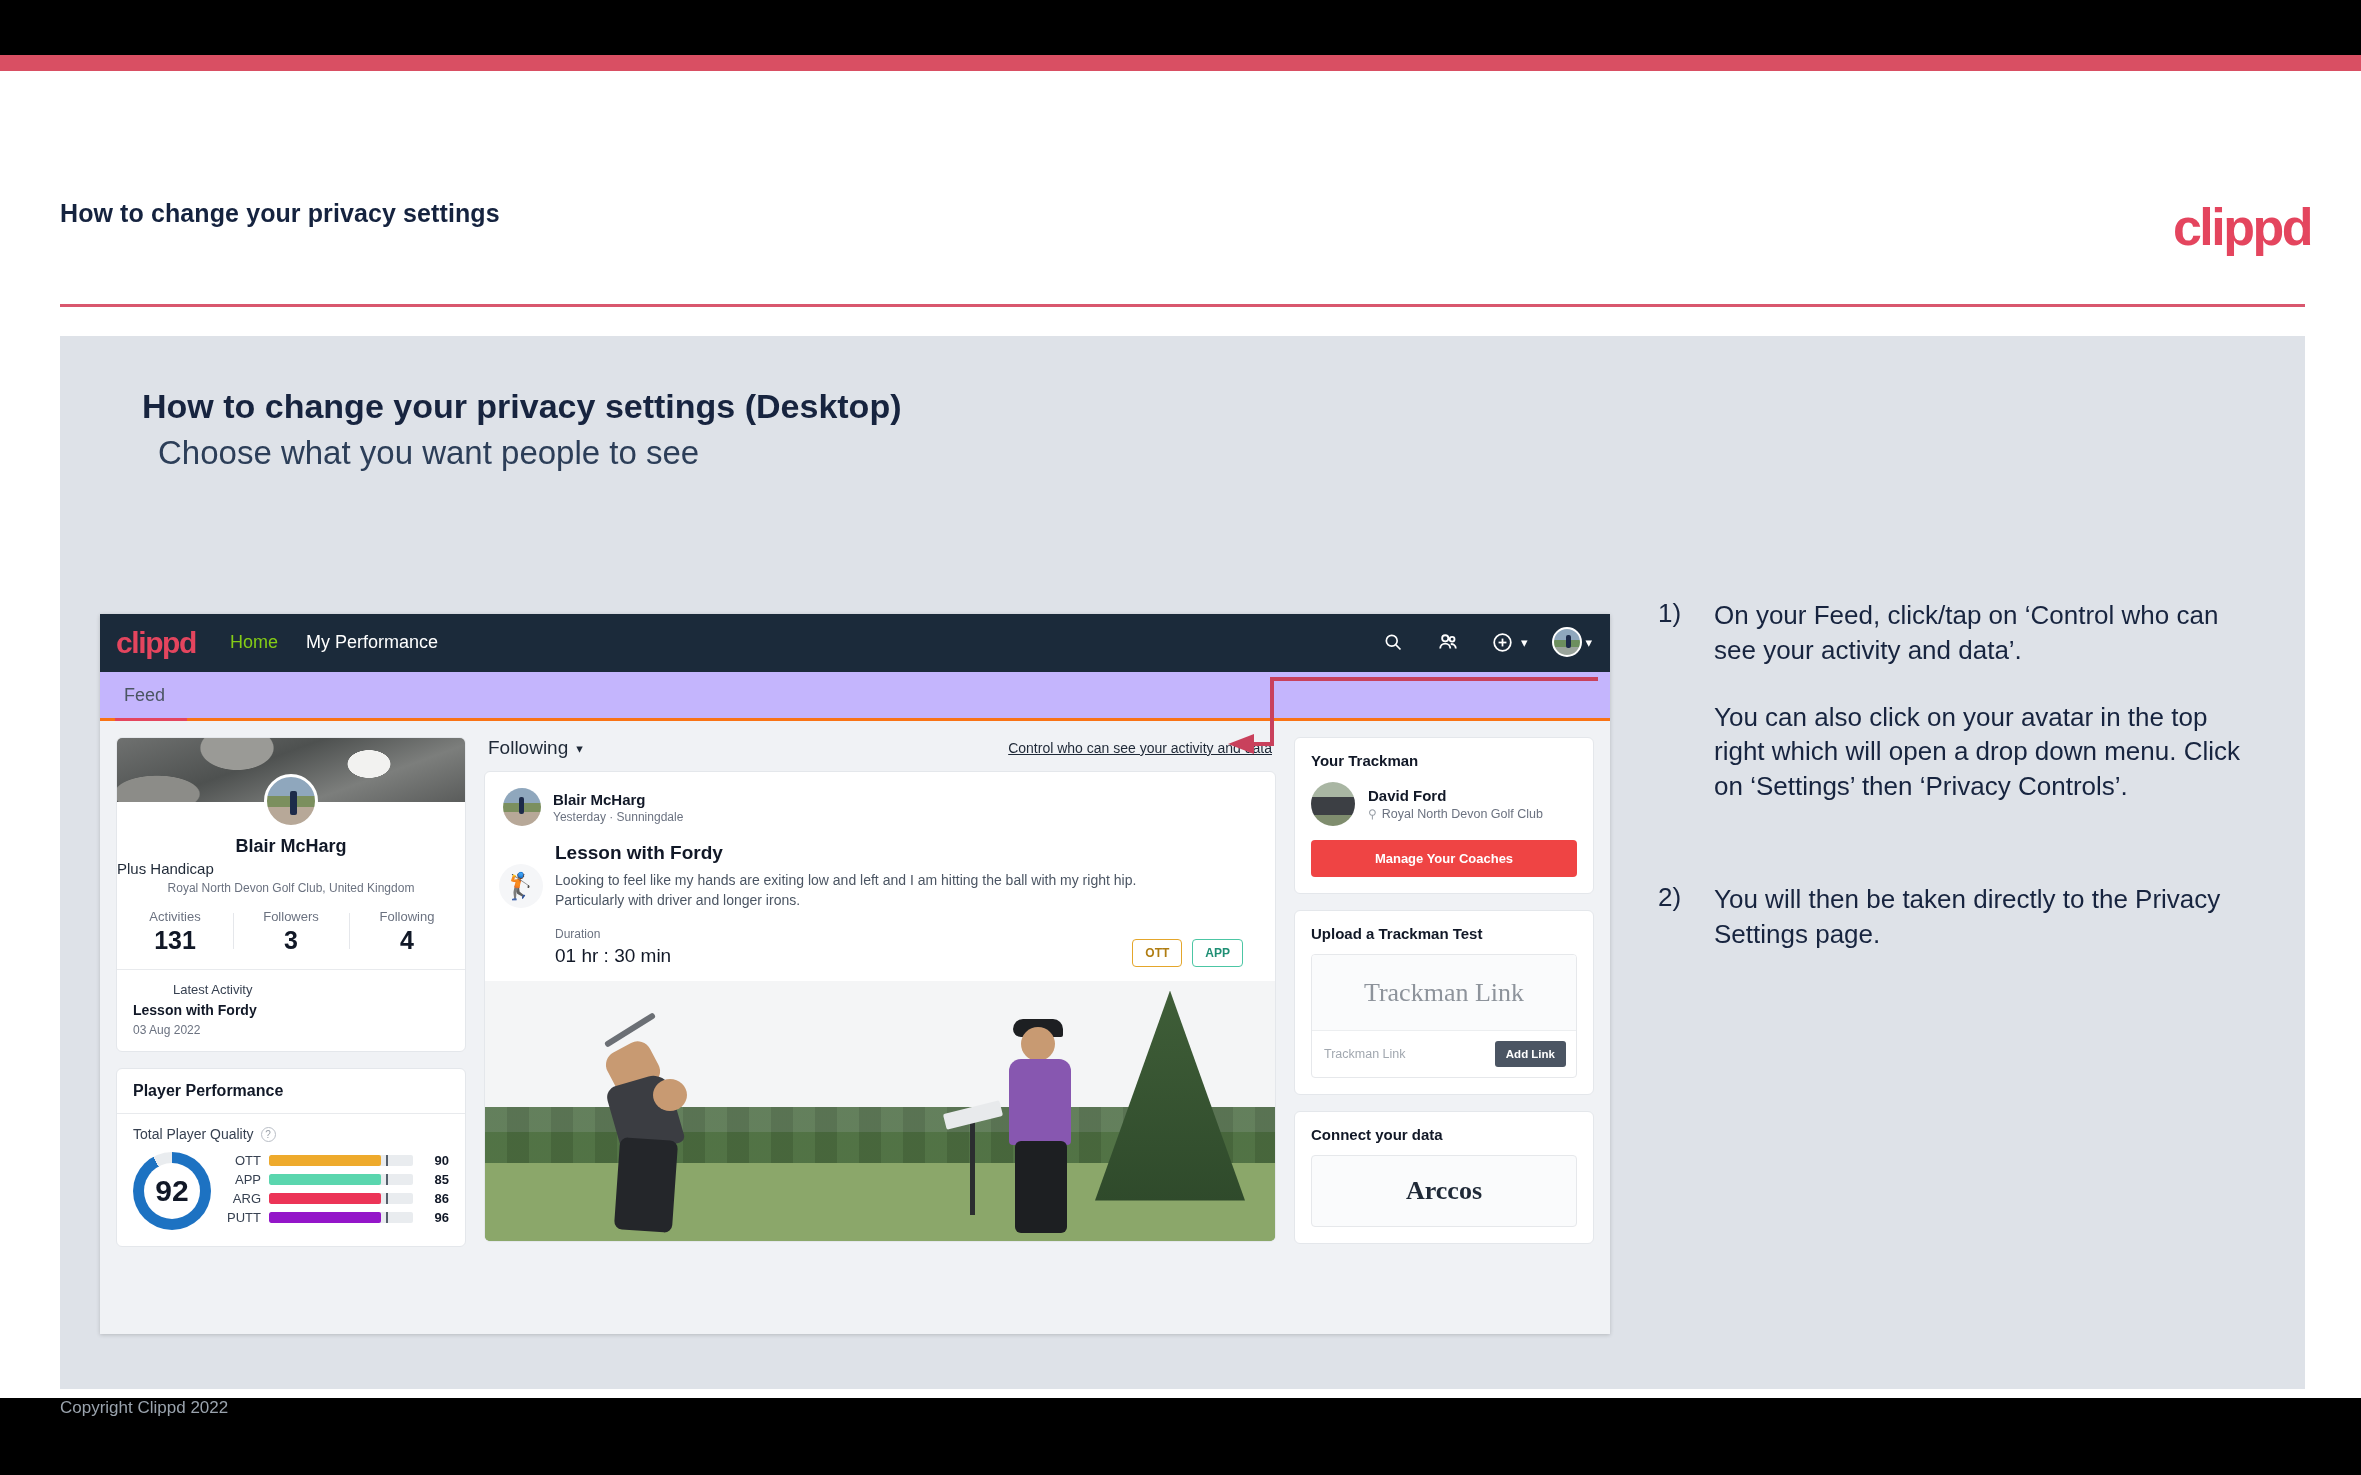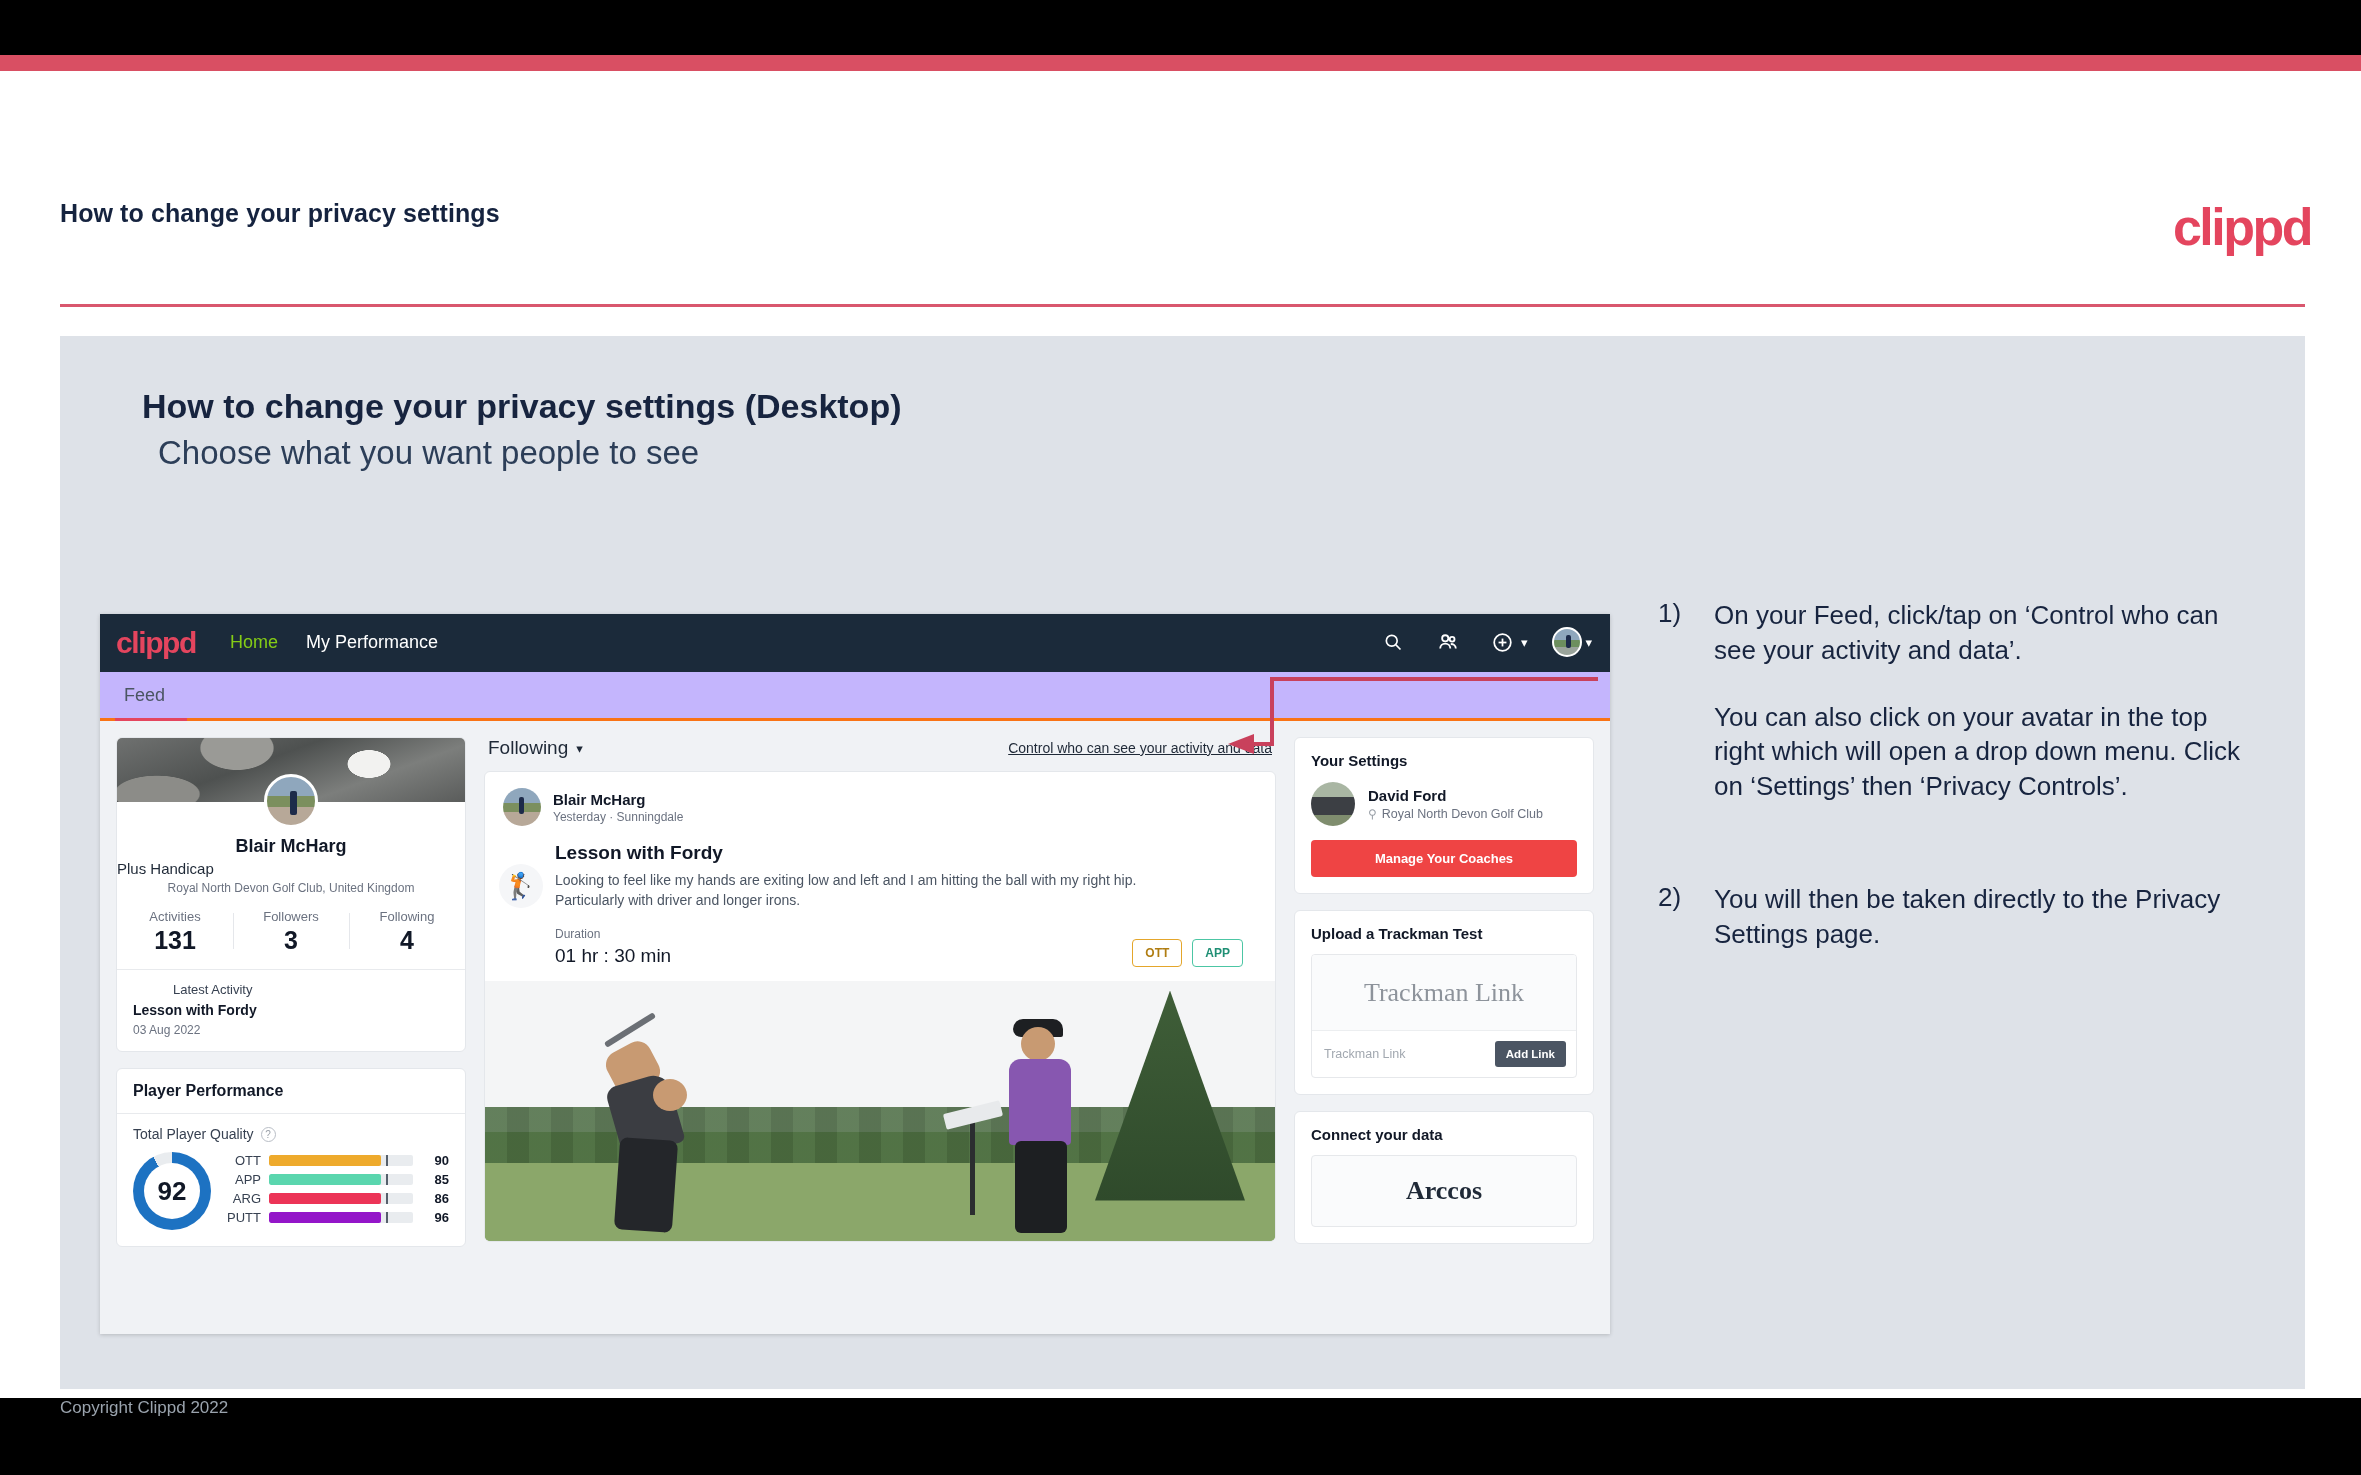--- a/index.html
+++ b/index.html
@@ -146,21 +146,21 @@
   }
   .perf-main { display:flex; align-items:center; gap:14px; margin-top:10px; }
   .donut {
     width:78px; height:78px; border-radius:50%; flex:0 0 78px;
     background: conic-gradient(#1d72c2 0 92%, #e9ecef 92% 100%);
     display:flex; align-items:center; justify-content:center; position:relative;
   }
   .donut::before{
     content:""; position:absolute; width:56px; height:56px; border-radius:50%; background:#fff;
   }
-  .donut span { position:relative; font-size:26px; font-weight:700; color:#111827; }
+  .donut span { position:relative; font-size:30px; font-weight:700; color:#111827; }
   .bars { flex:1; }
   .brow { display:flex; align-items:center; gap:8px; margin-bottom:4px; }
   .brow .nm { width:36px; text-align:right; font-size:13px; color:#374151; }
   .track { flex:1; height:11px; background:#e9ecef; border-radius:2px; position:relative; overflow:hidden; }
   .fill { position:absolute; left:0; top:0; bottom:0; border-radius:2px; }
   .tick { position:absolute; top:-1px; bottom:-1px; width:2px; background:#555f6b; }
   .brow .vv { width:28px; text-align:right; font-size:13px; font-weight:700; color:#111827; }
 
   
   .col-center { flex:1; }
@@ -462,21 +462,21 @@
                   <div class="torso"></div>
                   <div class="legs"></div>
               </div>
             </div>
           </div>
         </div>
 
         <div class="col-right">
 
           <div class="card rcard">
-            <h4>Your Settings</h4>
+            <h4>Your Trackman</h4>
             <div class="coach-row">
               <div class="coach-av"></div>
               <div>
                 <div class="coach-name">David Ford</div>
                 <div class="coach-loc">
                   <span class="pin">⚲</span>
                   <span>Royal North Devon Golf Club</span>
                 </div>
               </div>
             </div>

